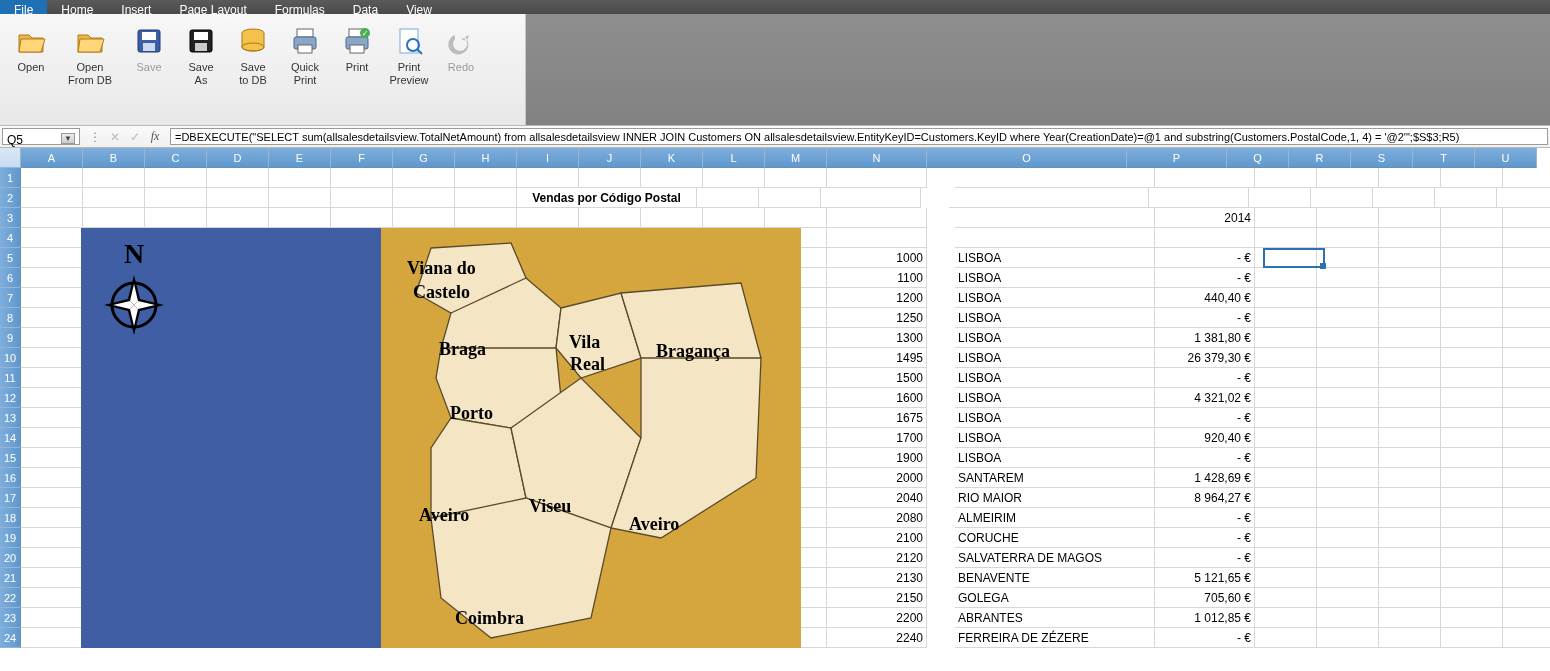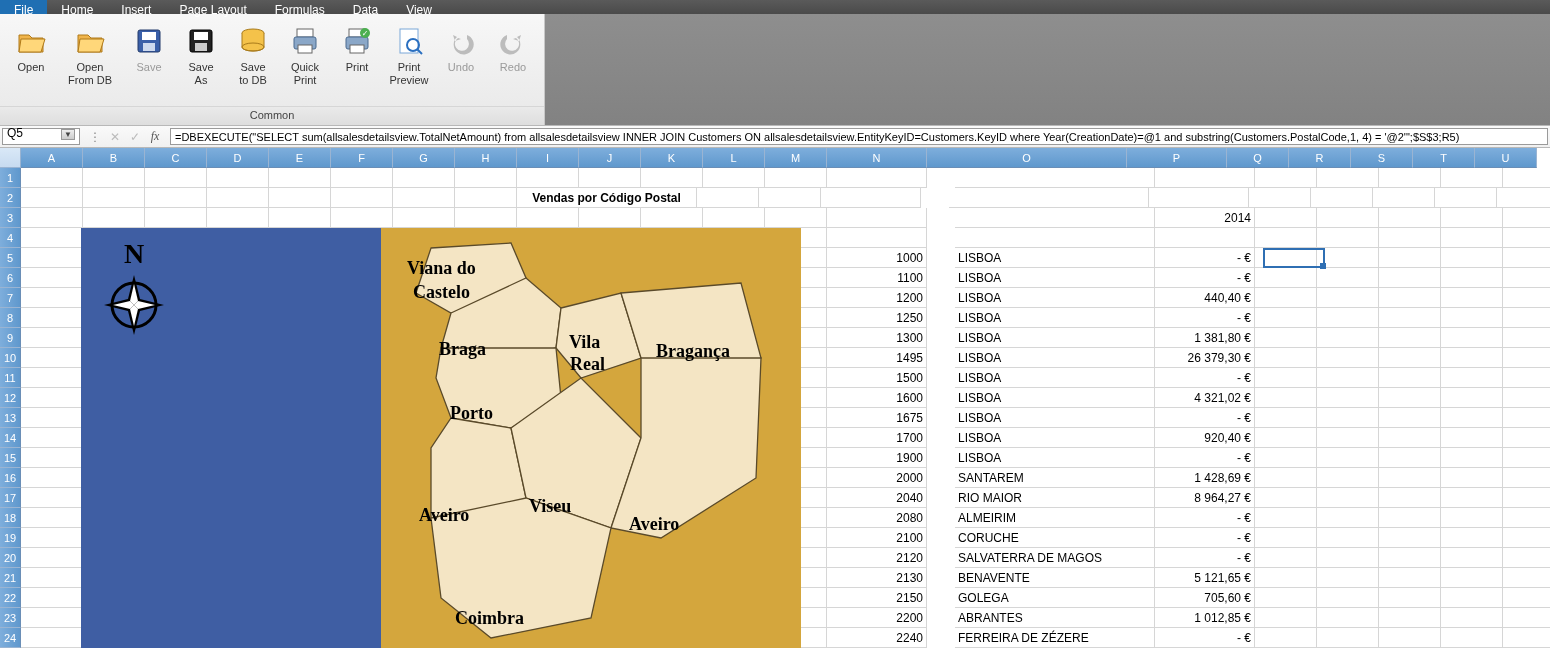--- a/index.html
+++ b/index.html
@@ -15,21 +15,21 @@
   .ribbon-group { display: flex; flex-direction: column; border-right: 1px solid #c8c8c8; }
   .ribbon-buttons { display: flex; flex: 1; padding: 4px 6px 0 6px; gap: 2px; }
   .ribbon-label { font-size: 11px; color: #444; text-align: center; padding: 2px 0 4px 0; background: linear-gradient(#eaeaea, #dedede); border-top: 1px solid #d6d6d6; }
   .rbtn { display: flex; flex-direction: column; align-items: center; justify-content: flex-start; width: 50px; padding: 4px 2px; font-size: 11px; color: #333; cursor: pointer; border: 1px solid transparent; border-radius: 3px; text-align: center; line-height: 1.2; }
   .rbtn.wide { width: 64px; }
   .rbtn.disabled { color: #9a9a9a; }
   .rbtn .ico { width: 32px; height: 32px; margin: 2px 0 4px 0; display: flex; align-items: center; justify-content: center; }
 
   
   .fbar { height: 22px; border-bottom: 1px solid #b8b8b8; display: flex; align-items: stretch; font-size: 12px; background: linear-gradient(#fafafa, #f0f0f0); }
-  .name-box { width: 78px; border: 1px solid #9a9a9a; background: #fff; margin: 2px; display: flex; align-items: flex-end; padding: 4px 4px; }
+  .name-box { width: 78px; border: 1px solid #9a9a9a; background: #fff; margin: 2px; display: flex; align-items: flex-start; padding: 4px 4px; }
   .name-box .dd { margin-left: auto; font-size: 8px; color: #444; background: linear-gradient(#eee,#ccc); border: 1px solid #999; width: 14px; text-align: center; }
   .fbar-btns { display: flex; align-items: center; gap: 6px; padding: 0 6px; color: #888; font-size: 12px; }
   .fbar-btn { width: 14px; text-align: center; }
   .fbar-btn.fx { font-style: italic; font-family: Georgia, serif; color: #555; text-align: center; }
   .formula-input { flex: 1; border: 1px solid #9a9a9a; background: #fff; margin: 2px; padding: 0 4px; display: flex; align-items: center; white-space: nowrap; overflow: hidden; font-size: 11px; }
 
   
   .grid-wrap { position: relative; }
   .corner { position: absolute; left: 0; top: 0; width: 21px; height: 20px; background: linear-gradient(#d9e8f7, #c7dbf0); border-right: 1px solid #9ab4d2; border-bottom: 1px solid #9ab4d2; z-index: 3; }
   .col-headers { position: absolute; left: 21px; top: 0; height: 20px; display: flex; z-index: 2; }
@@ -152,35 +152,26 @@
               <rect x="7" y="4" width="18" height="24" fill="#fff" stroke="#7aa7d8"></rect>
               <circle cx="20" cy="20" r="6" fill="none" stroke="#2a6fc0" stroke-width="2"></circle>
               <line x1="24" y1="24" x2="29" y2="29" stroke="#2a6fc0" stroke-width="2"></line>
             </svg>
           </div>
           <div>Print<br>Preview</div>
         </div>
         <div class="rbtn disabled">
           <div class="ico">
             <svg width="32" height="32">
-              <path d="M22 10a10 10 0 1 1-10 2l-4-2 2 6 6-2-3-1a7 7 0 1 0 9 1z" fill="#bcbcbc"></path>
-            </svg>
-          </div>
-          <div>Undo</div>
-        </div>
-        <div class="rbtn disabled">
-          <div class="ico">
-            <svg width="32" height="32">
               <path d="M10 10a10 10 0 1 0 10 2l4-2-2 6-6-2 3-1a7 7 0 1 1-9 1z" fill="#bcbcbc"></path>
             </svg>
           </div>
           <div>Redo</div>
         </div>
       </div>
-    <div class="ribbon-label">Common</div>
   </div>
   <div style="flex:1; background:linear-gradient(#8e8e8e,#828282);"></div>
 </div>
 
 <div class="fbar">
   <div class="name-box">
     <span>Q5</span>
     <span class="dd">▼</span>
   </div>
   <div class="fbar-btns">

